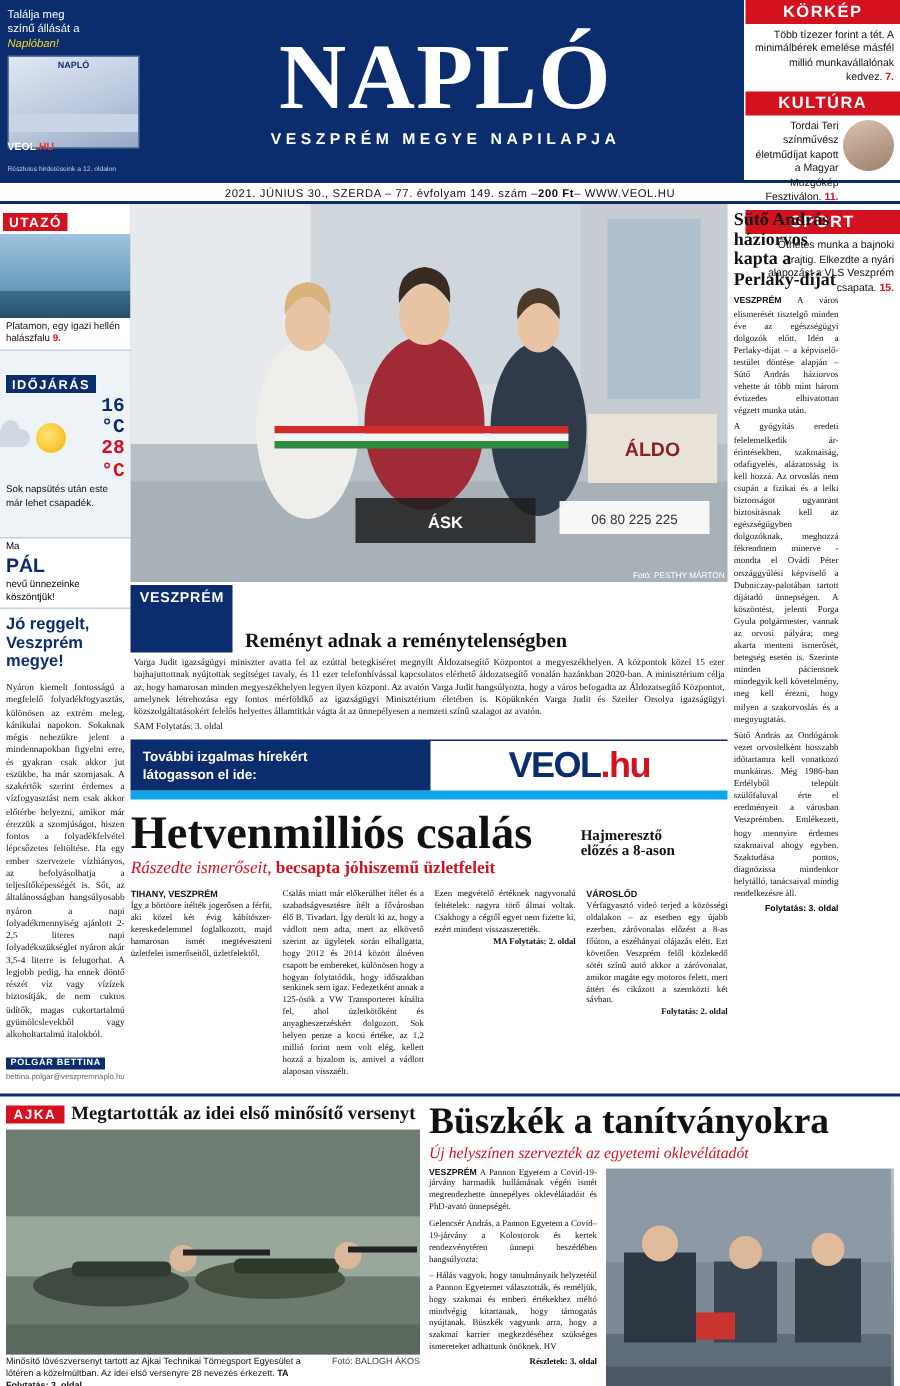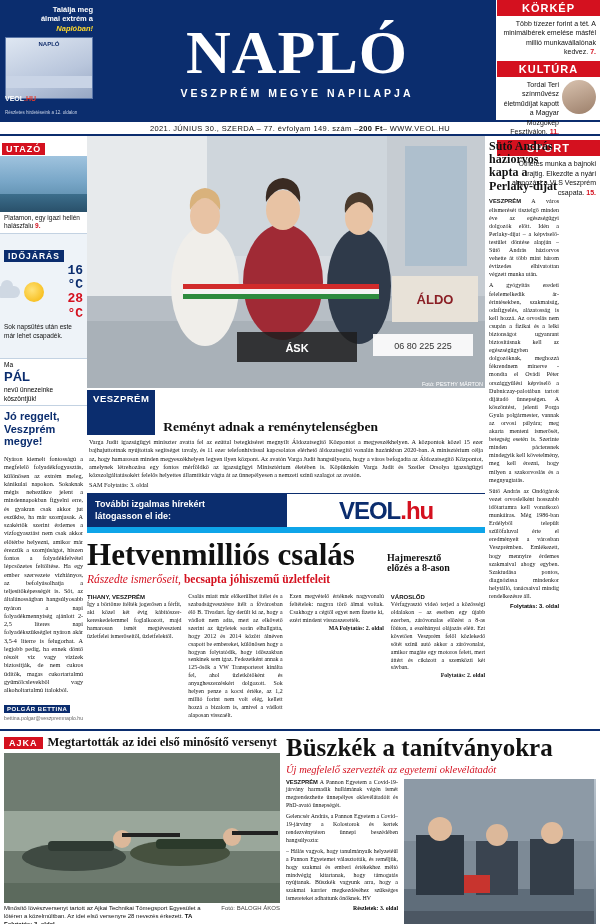--- a/index.html
+++ b/index.html
@@ -26,22 +26,21 @@
     width: 98px;
     background: #0b2d6e;
     color: #fff;
     padding: 5px 5px 0 5px;
     position: relative;
   }
   .promo-txt {
     font-family: "Liberation Sans", sans-serif;
     font-size: 7.5px;
     line-height: 1.25;
-    font-weight: bold;
-    text-align: right;
+    font-weight: normal;
   }
   .promo-txt .yellow { color: #ffd92b; font-style: italic; }
   .promo-paper {
     margin-top: 4px;
     width: 88px; height: 62px;
     background: linear-gradient(160deg,#dfe7f2 0%, #b9c6dc 60%, #98a8c4 100%);
     border: 1px solid #5a76a8;
     position: relative;
     overflow: hidden;
   }
@@ -385,21 +384,21 @@
 </head>
 <body>
 
 <div class="page">
 
   <div class="topstrip">
 
     <div class="promo">
       <div class="promo-txt">
         <div>Találja meg</div>
-        <div>álmai extrém a</div>
+        <div>színű állását a</div>
         <div class="yellow">Naplóban!</div>
       </div>
       <div class="promo-paper">
         <div class="pp-title">NAPLÓ</div>
         <div class="pp-band"></div>
       </div>
       <div class="promo-logo">
         <span>VEOL</span><span class="dot">.HU</span>
       </div>
       <div class="promo-foot">Részletes hirdetéseink a 12. oldalon</div>
@@ -616,21 +615,21 @@
         <div style="flex:1">
           <span>Minősítő lövészversenyt tartott az Ajkai Technikai Tömegsport Egyesület a lőtéren a közelmúltban. Az idei első versenyre 28 nevezés érkezett.</span>
           <b>TA Folytatás: 3. oldal</b>
         </div>
         <div style="white-space:nowrap;color:#444">Fotó: BALOGH ÁKOS</div>
       </div>
     </div>
 
     <div class="br" style="padding-right:4px">
       <div class="bighead2">Büszkék a tanítványokra</div>
-      <div class="sub2">Új megfelelő szervezték az egyetemi oklevélátadót</div>
+      <div class="sub2">Új helyszínen szervezték az egyetemi oklevélátadót</div>
       <div style="display:flex; gap:6px; margin-top:4px;">
         <div style="width:112px">
           <div class="small-just">
             <b style="font-family:'Liberation Sans',sans-serif;font-size:5.8px">VESZPRÉM</b>
             <span>A Pannon Egyetem a Covid-19-járvány harmadik hullámának végén ismét megrendezhette ünnepélyes oklevélátadóit és PhD-avató ünnepségét.</span>
           </div>
           <div class="small-just" style="margin-top:3px">Gelencsér András, a Pannon Egyetem a Covid–19-járvány a Kolostorok és kertek rendezvénytéren ünnepi beszédében hangsúlyozta:</div>
           <div class="small-just" style="margin-top:3px">– Hálás vagyok, hogy tanulmányaik helyzetéül a Pannon Egyetemet választották, és reméljük, hogy szakmai és emberi értékekhez méltó mindvégig kitartanak, hogy támogatás nyújtanak. Büszkék vagyunk arra, hogy a szakmai karrier megkezdéséhez szükséges ismereteket adhattunk önöknek. HV</div>
           <div class="cont" style="text-align:right;margin-top:2px">Részletek: 3. oldal</div>
         </div>

